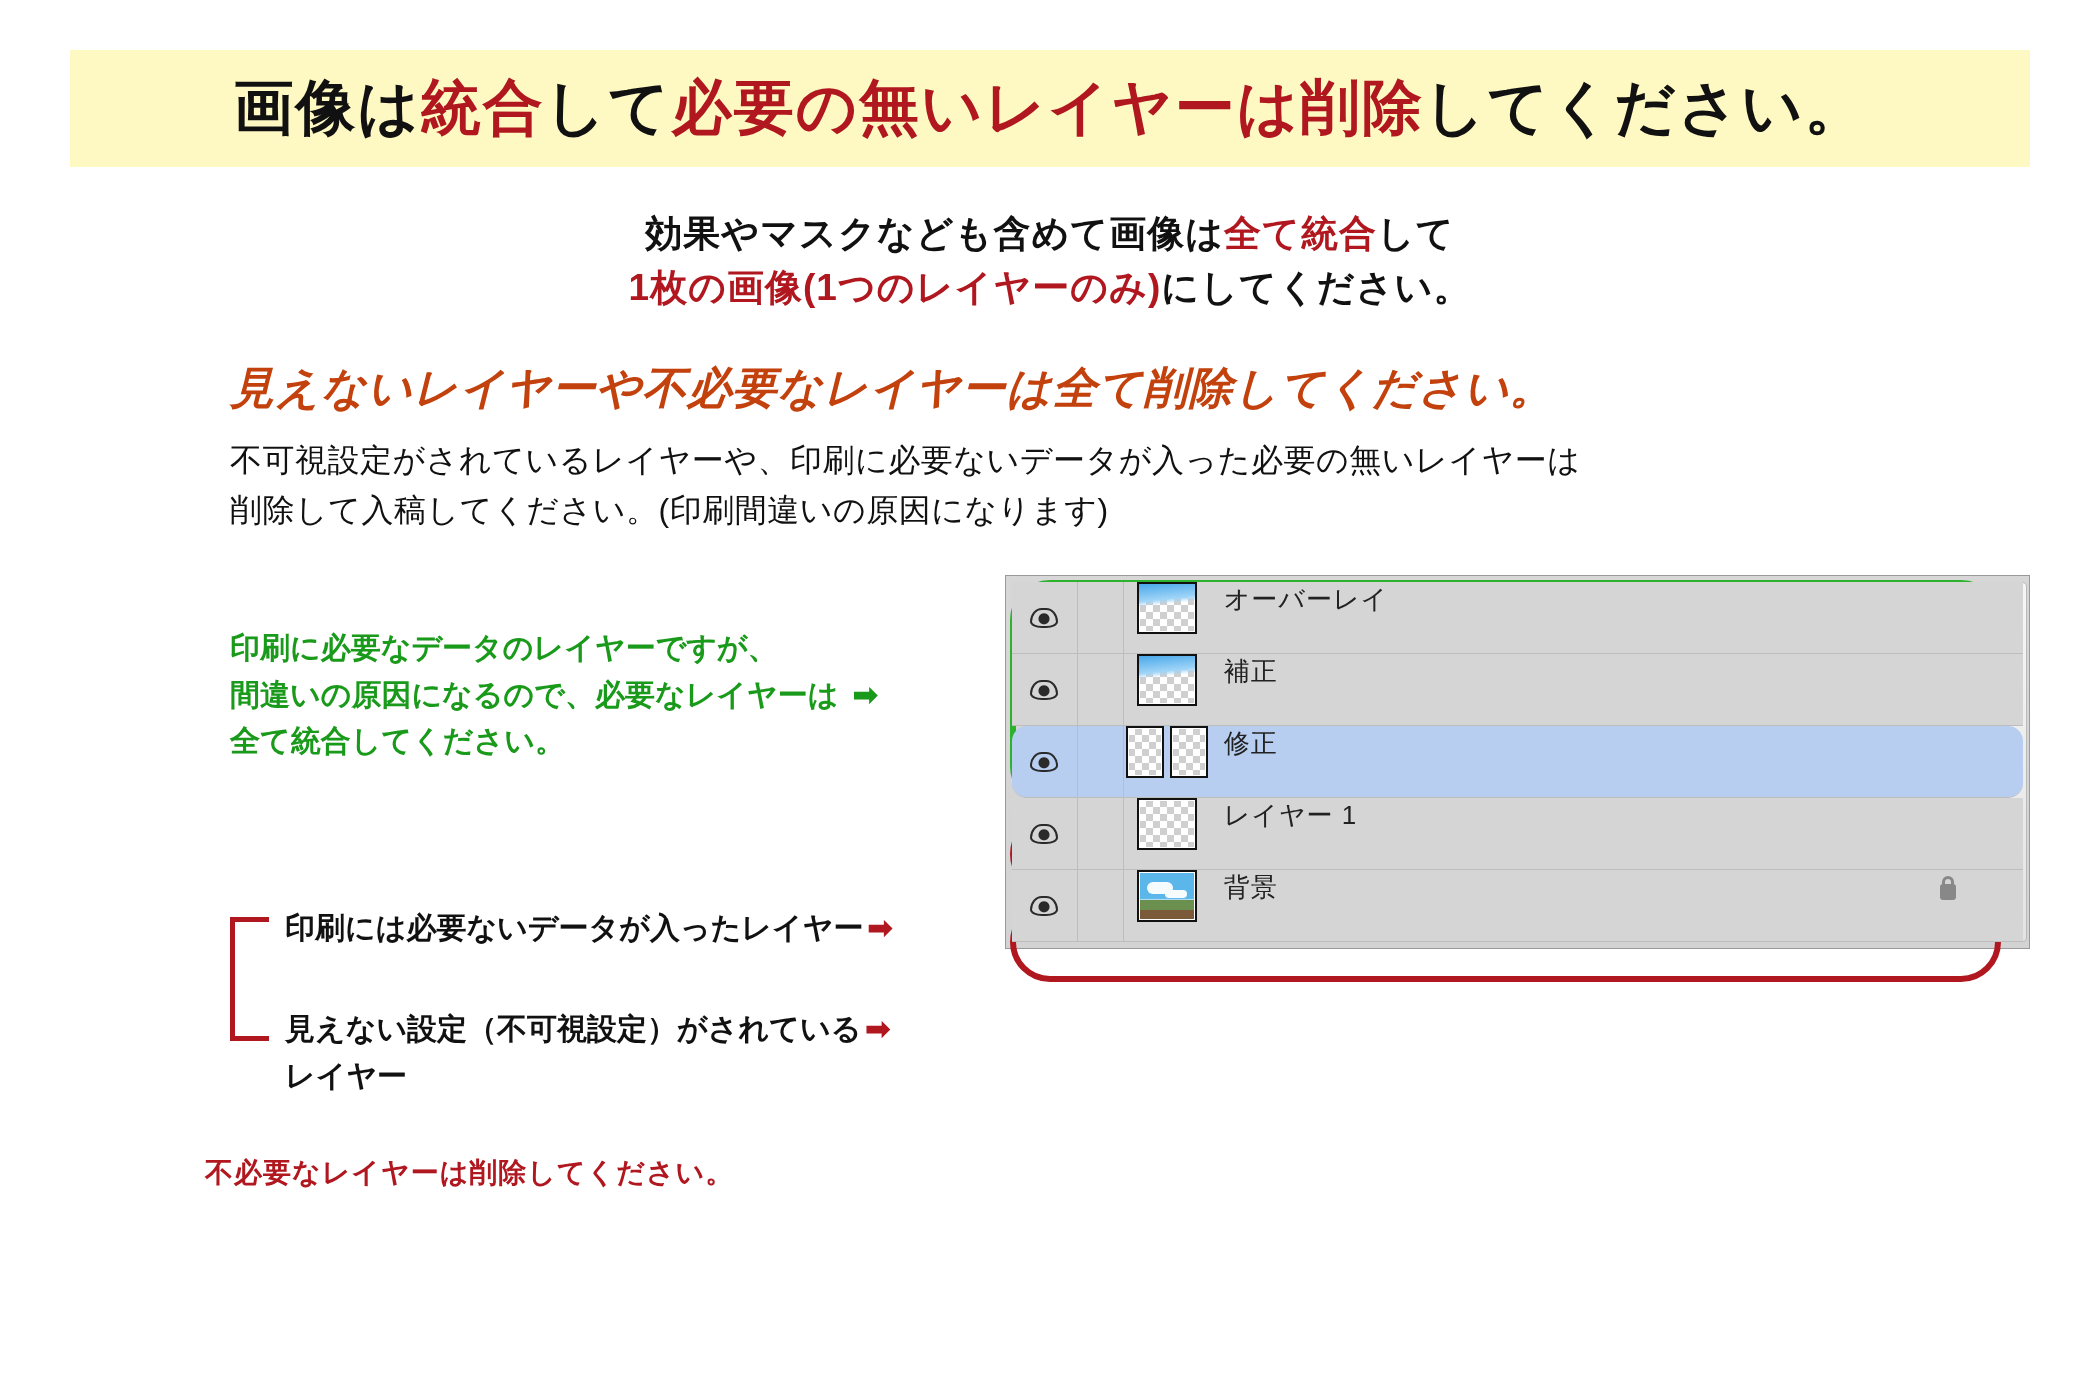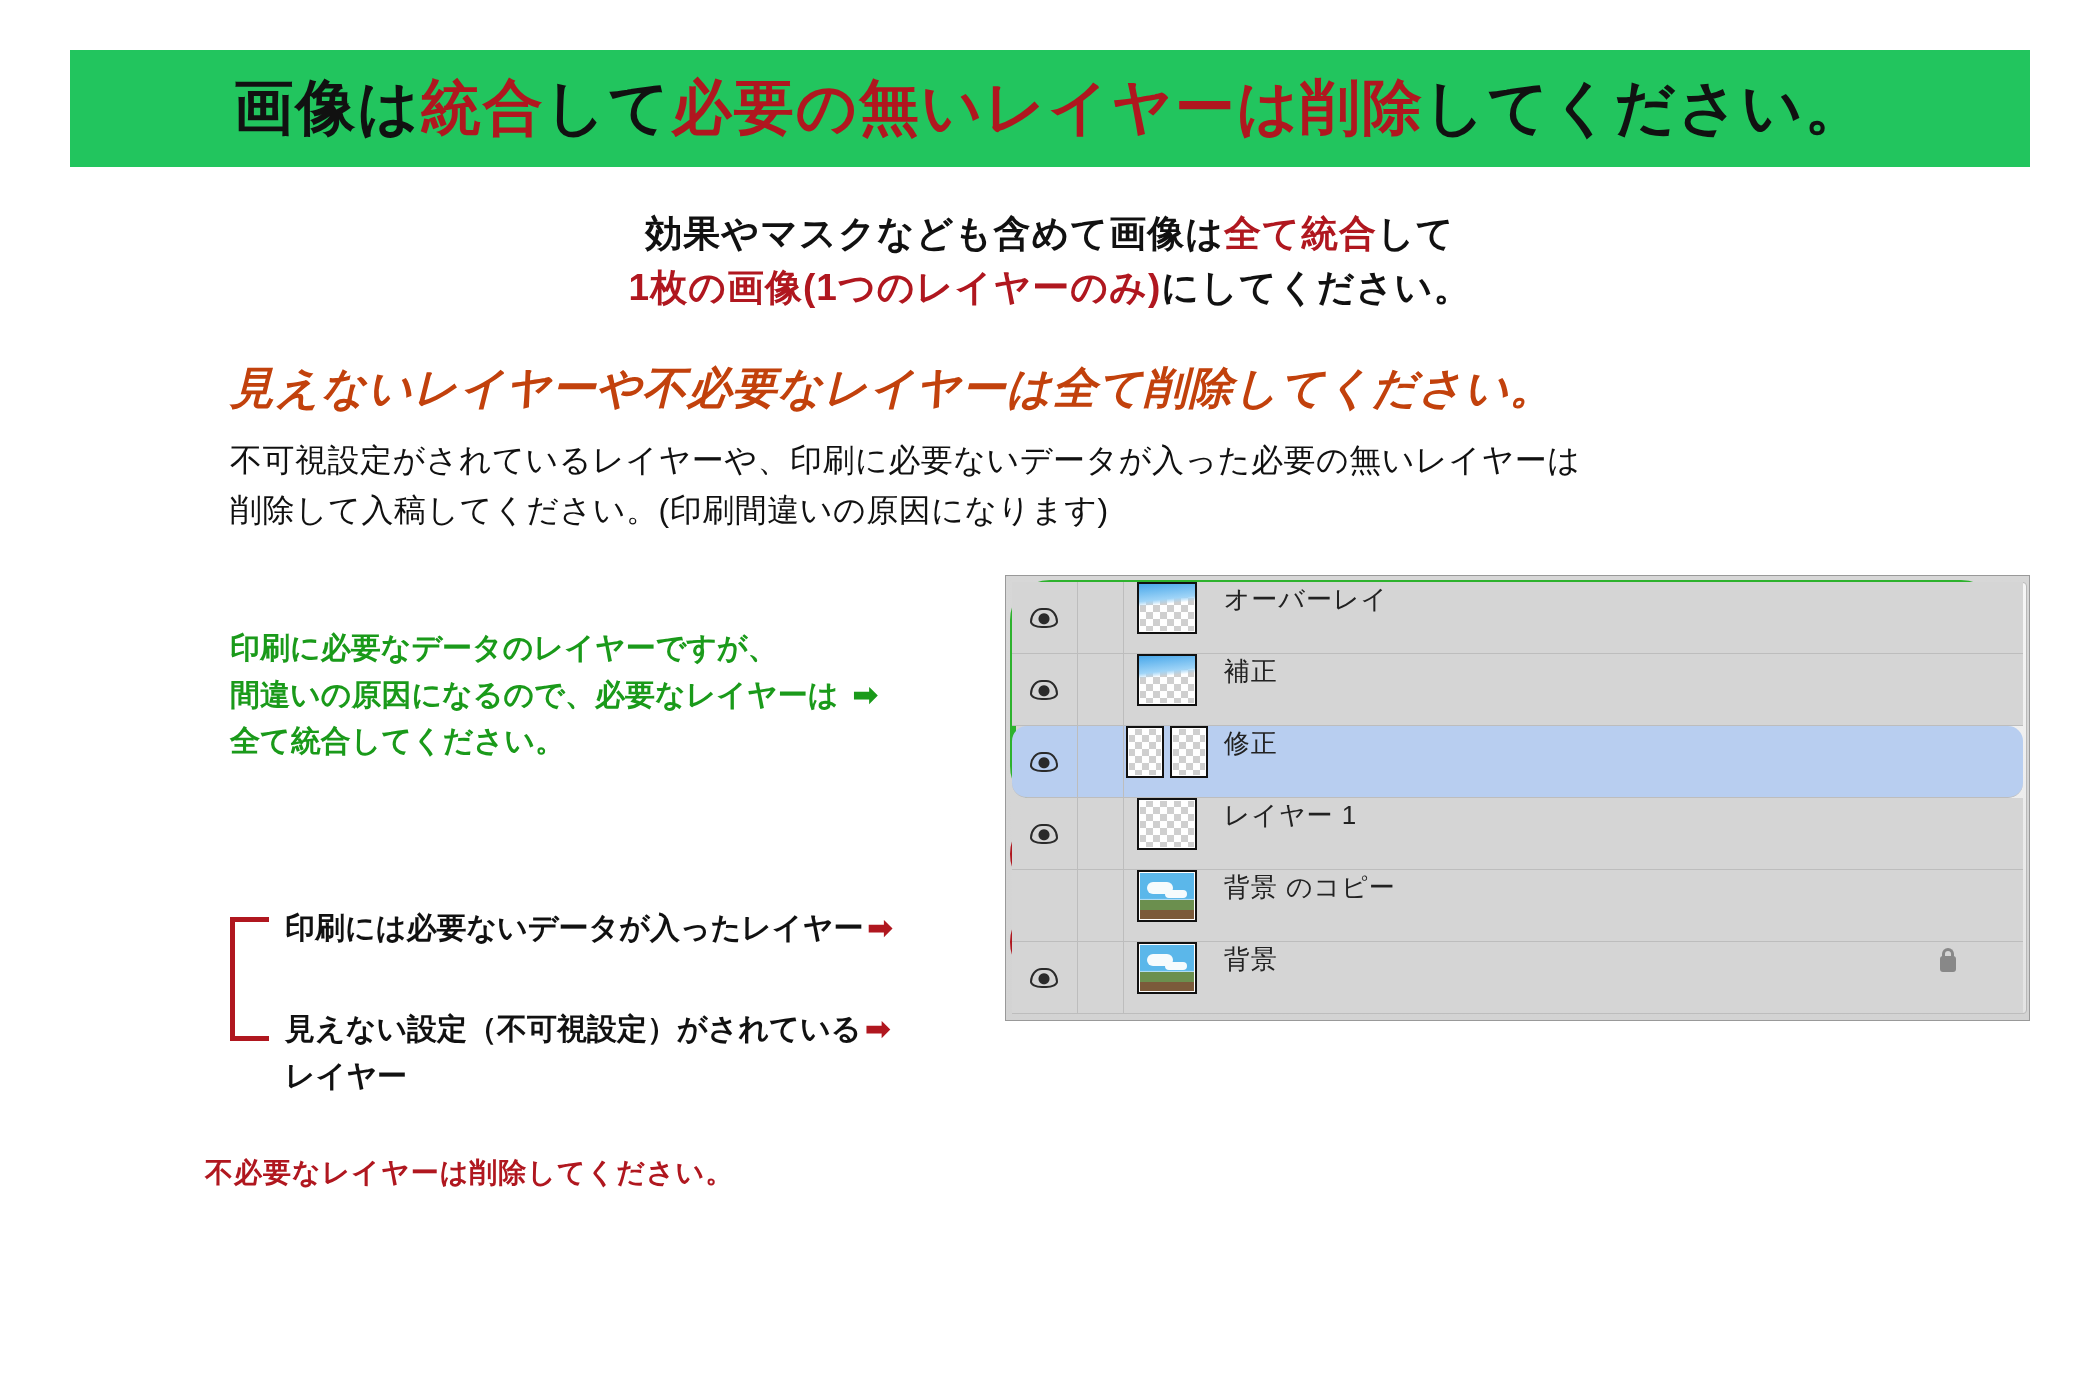--- a/index.html
+++ b/index.html
@@ -9,21 +9,21 @@
     font-family: "Hiragino Kaku Gothic Pro", "Meiryo", sans-serif;
     color: #111;
     width: 2100px;
     height: 1399px;
     position: relative;
     overflow: hidden;
     padding: 50px 70px;
   }
 
   .banner {
-    background: #22c55e;
+    background: #fef9c3;
     padding: 18px 30px;
     margin: 0 0 40px 0;
     text-align: center;
   }
   .banner-text {
     font-size: 60px;
     font-weight: 900;
     letter-spacing: 2px;
   }
   .banner-text .red { color: #b0171f; }
@@ -390,44 +390,30 @@
             </div>
             <div class="gap-cell"></div>
             <div class="thumb-cell">
               <div class="thumb checker"></div>
             </div>
             <div class="label-cell">
               <span>レイヤー 1</span>
             </div>
           </div>
           <div class="layer-row">
-            <div class="vis-cell empty">
+            <div class="vis-cell">
               <div class="eye"></div>
             </div>
             <div class="gap-cell"></div>
             <div class="thumb-cell">
               <div class="thumb photo">
                 <div class="cloud"></div>
               </div>
             </div>
             <div class="label-cell">
-              <span>背景 のコピー</span>
-            </div>
-          </div>
-          <div class="layer-row">
-            <div class="vis-cell">
-              <div class="eye"></div>
-            </div>
-            <div class="gap-cell"></div>
-            <div class="thumb-cell">
-              <div class="thumb photo">
-                <div class="cloud"></div>
-              </div>
-            </div>
-            <div class="label-cell">
               <span>背景</span>
               <div class="lock-icon"></div>
             </div>
           </div>
         </div>
     </div>
 
   </div>
 </div>
 

